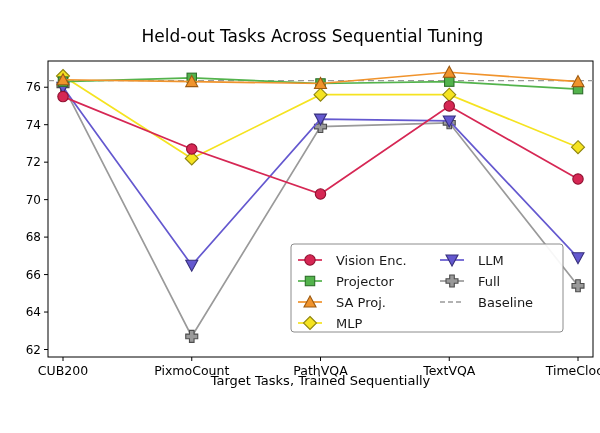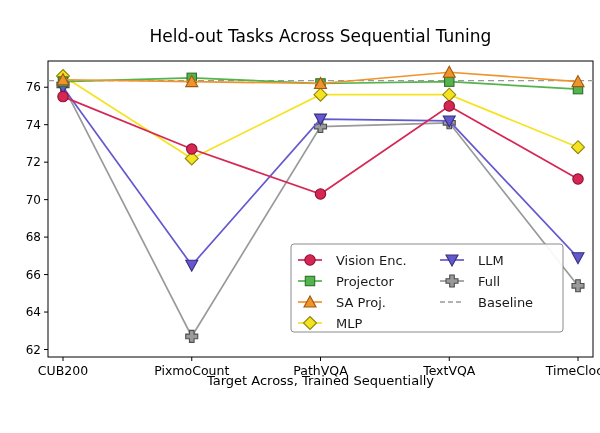--- a/index.html
+++ b/index.html
@@ -2,21 +2,21 @@
 <html><head>
 <meta charset="utf-8">
 <style>
   html,body{margin:0;padding:0;}
   body{
     width:600px;height:433px;position:relative;overflow:hidden;
     background:#ffffff;
     font-family:"DejaVu Sans","Liberation Sans",sans-serif;
   }
   .chart-title{
-    position:absolute;left:48px;width:545px;top:26px;
+    position:absolute;left:40px;width:545px;top:26px;
     text-align:center;font-size:17px;color:#000;
   }
   .x-label{
     position:absolute;left:48px;width:545px;top:373px;
     text-align:center;font-size:13px;color:#000;
   }
   svg{display:block;}
 </style>
 </head>
 <body>
@@ -140,13 +140,13 @@
         <polygon points="449.7,275 454.3,275 454.3,278.7 458,278.7 458,283.3 454.3,283.3 454.3,287 449.7,287 449.7,283.3 446,283.3 446,278.7 449.7,278.7" fill="#9a9a9a" stroke="#4d4d4d" stroke-width="1.1"></polygon>
         <text x="478" y="285.5" font-size="13" fill="#1a1a1a">Full</text>
       </g>
       <g>
         <line x1="440" y1="302" x2="464" y2="302" stroke="#999999" stroke-width="1.3" stroke-dasharray="5 3"></line>
         <text x="478" y="306.5" font-size="13" fill="#1a1a1a">Baseline</text>
       </g>
     </g>
   </svg>
 
-<div class="x-label">Target Across, Trained Sequentially</div>
+<div class="x-label">Target Tasks, Trained Sequentially</div>
 
 </body></html>

